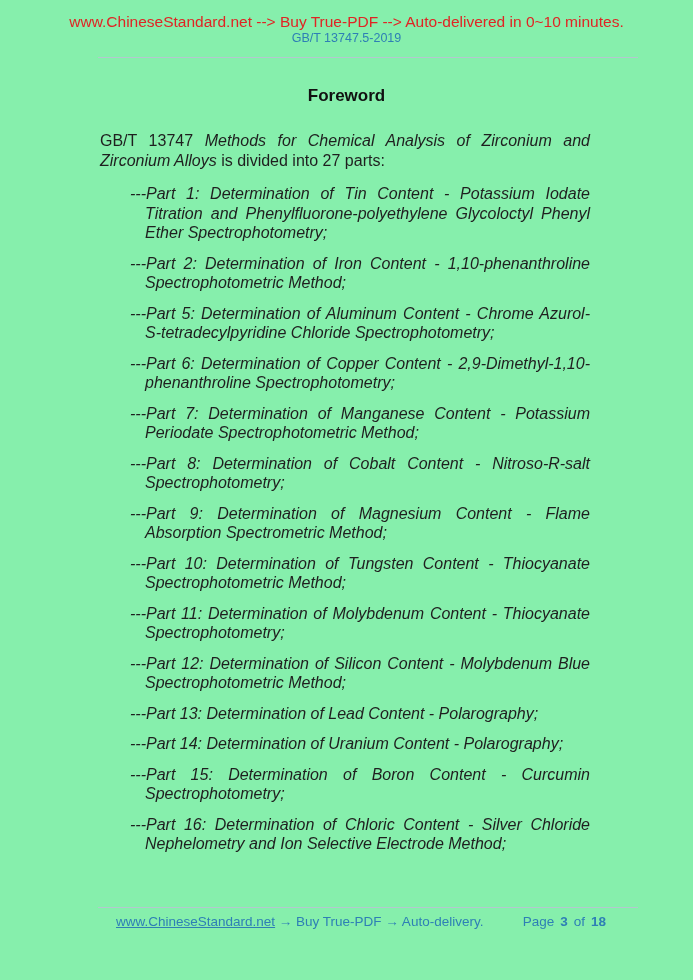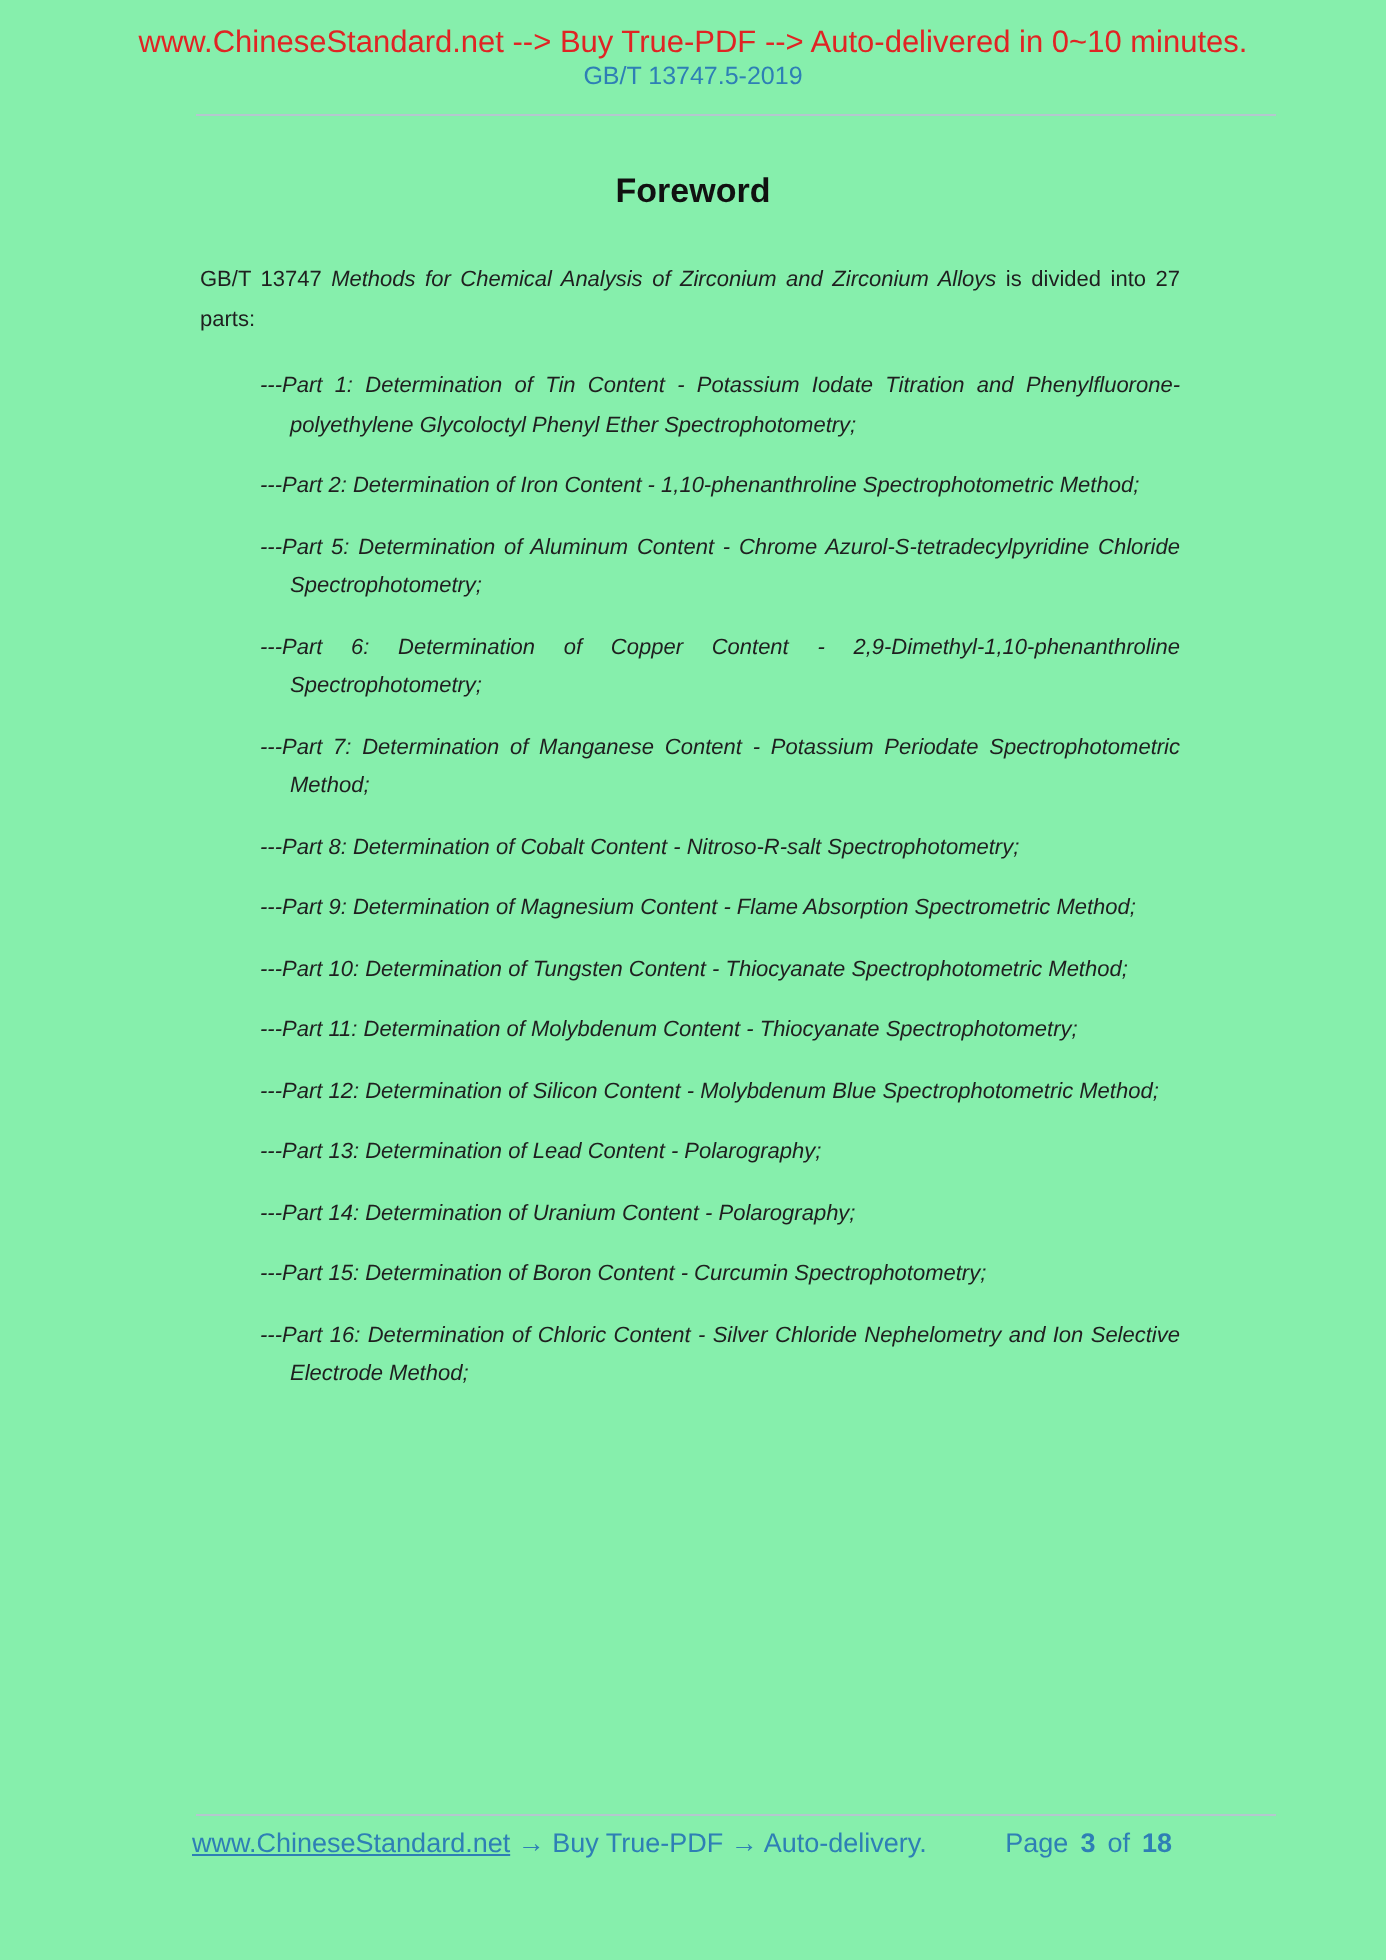--- a/index.html
+++ b/index.html
@@ -42,38 +42,38 @@
   .title {
     margin: 40px 0 0 0;
     text-align: center;
     font-size: 17px;
     font-weight: bold;
     color: #111111;
   }
   .content {
     margin: 0 100px;
     width: 490px;
-    font-size: 11px;
+    font-size: 16px;
     line-height: 19.5px;
     text-align: justify;
   }
   .intro {
     margin: 25px 0 0 0;
   }
   .intro em { font-style: italic; }
   .parts { margin-top: 14px; font-style: italic; }
   .part-item {
     padding-left: 45px;
     text-indent: -15px;
     margin-bottom: 11px;
   }
   .footer {
     position: absolute;
     top: 913px;
-    left: 96px;
+    left: 116px;
     width: 490px;
     display: flex;
     justify-content: space-between;
     align-items: baseline;
     font-size: 13.5px;
     line-height: 17px;
     color: #2e7fb5;
   }
   .footer-link {
     color: #2e7fb5;

